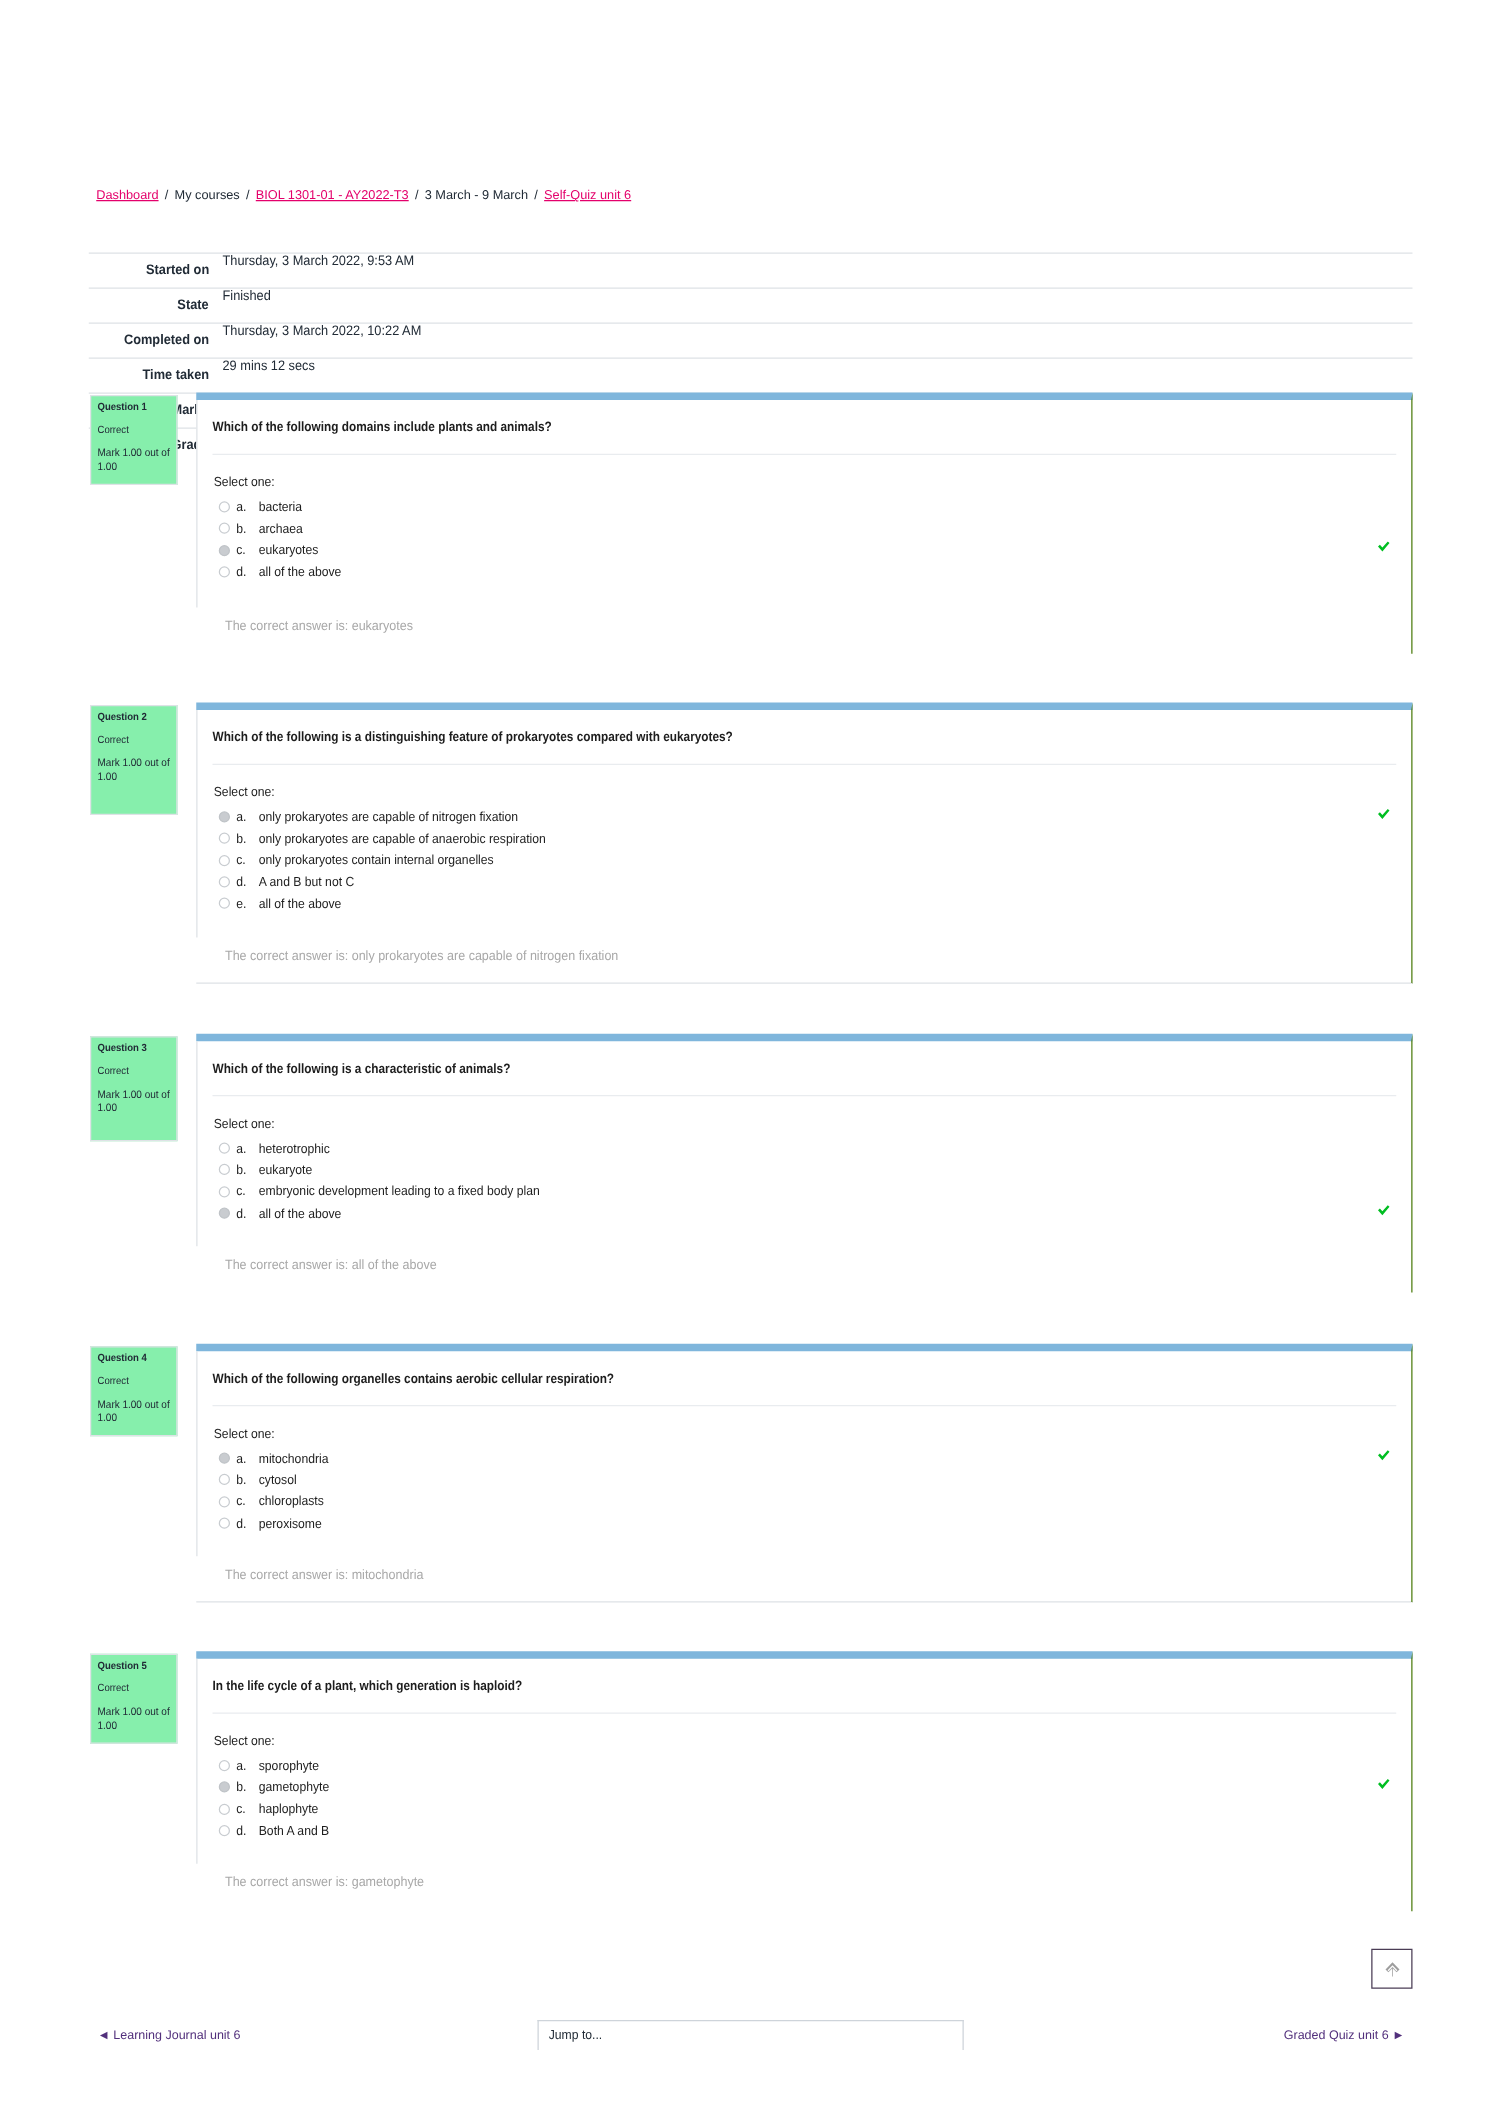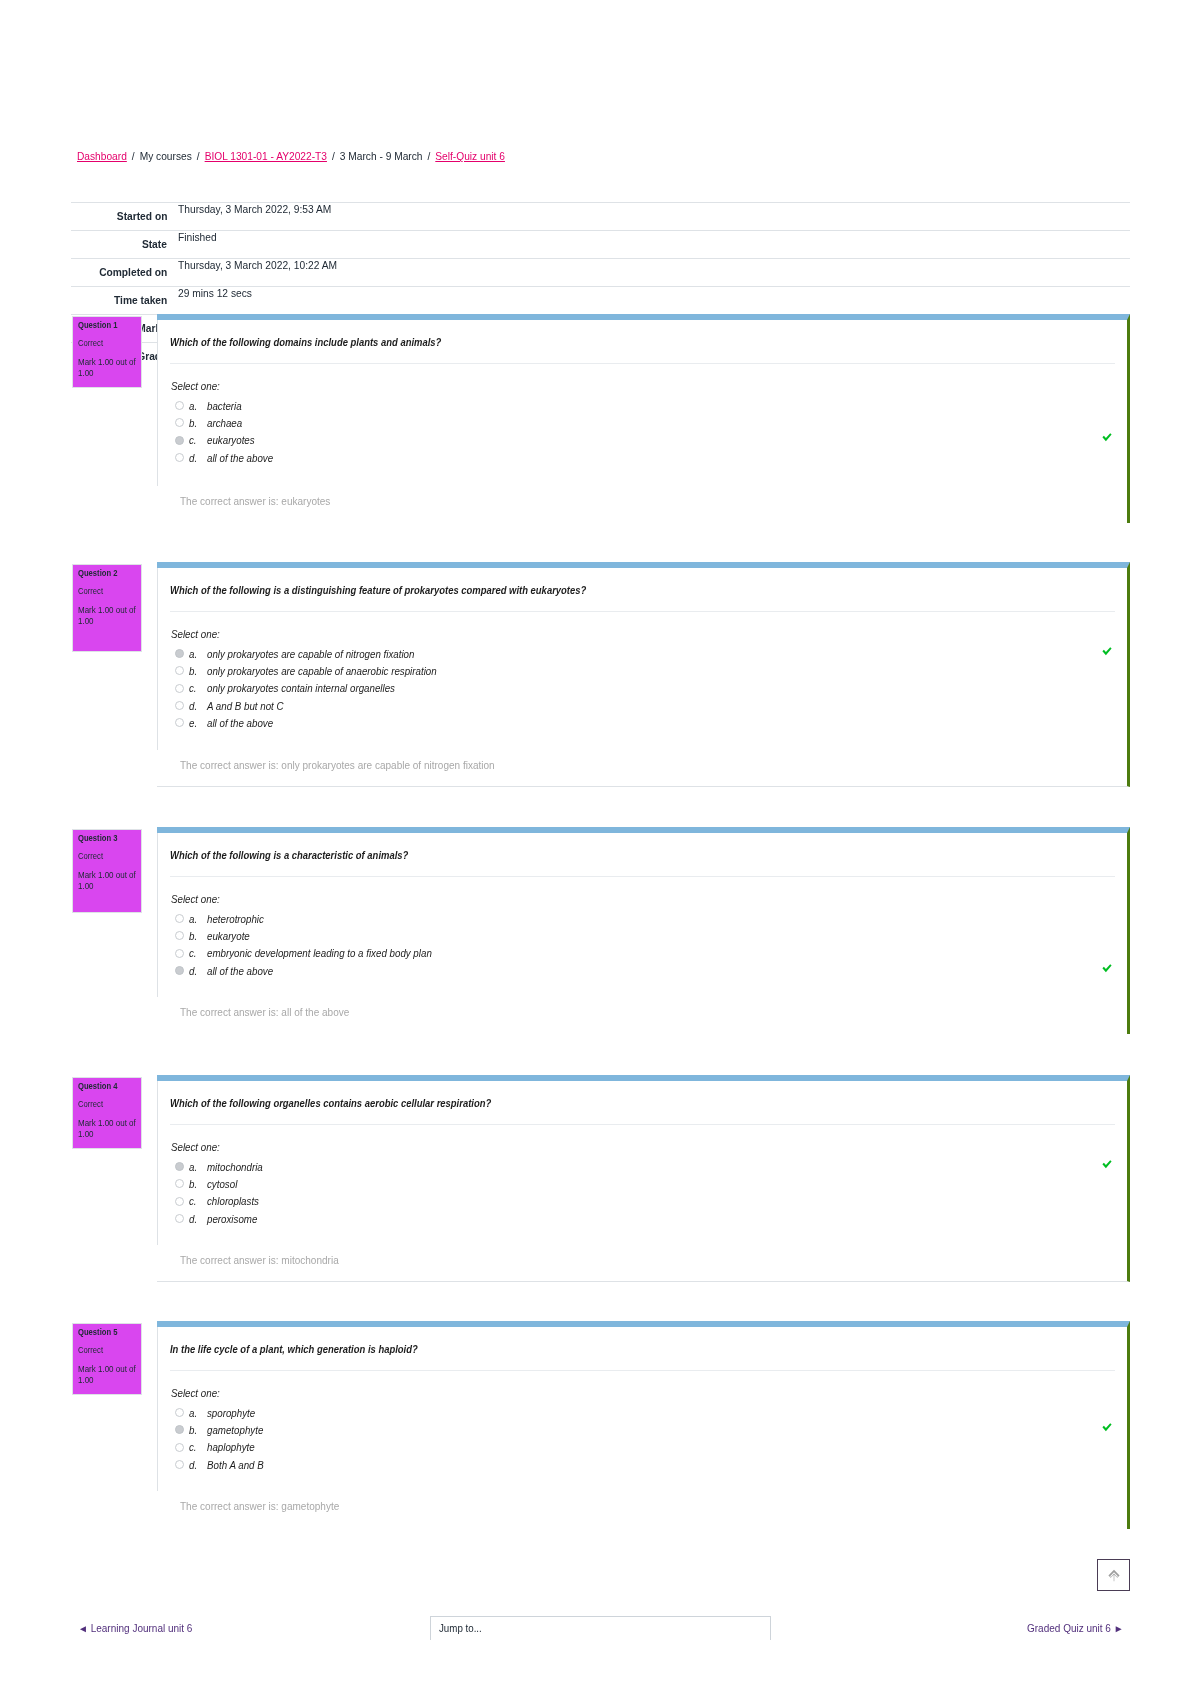--- a/index.html
+++ b/index.html
@@ -59,39 +59,38 @@
     font-size:11px;
     vertical-align:middle;
     line-height:13px;
   }
 
   
   .qblock { position:absolute; left:71px; width:1059px; }
 
   .qinfo {
     position:absolute; left:1px; top:0px; width:70px;
-    border:1px solid #dee2e6; background:#d946ef;
+    border:1px solid #dee2e6; background:#86efac;
     box-sizing:border-box;
     padding:3px 3px 5px 5px;
     font-size:8.3px; line-height:10.5px;
     color:#212b36;
   }
   .qinfo .sx { transform:scaleX(0.92); }
   .qinfo .qno { font-weight:bold; font-size:8.3px; line-height:11px; }
   .qinfo .qstate { font-size:8.3px; margin-top:7px; line-height:10px; }
   .qinfo .qmark { font-size:8.7px; margin-top:9px; line-height:11.2px; }
 
   .qcontent {
     position:absolute; left:86px; right:0; top:0;
-    border-right:3px solid #4d7c0f;
+    border-right:1px solid #4d7c0f;
     border-bottom:1px solid #dee2e6;
     border-top:6px solid #7fb6dc;
     background:#fff;
     box-sizing:border-box;
-    font-style:italic;
   }
   .qleftline {
     position:absolute; left:86px; top:0; width:1px;
     background:#dee2e6;
   }
   .qtext {
     padding:16px 12px 0 13px;
     font-size:10.8px; font-weight:bold; color:#1d1d1d;
     line-height:13px;
   }

